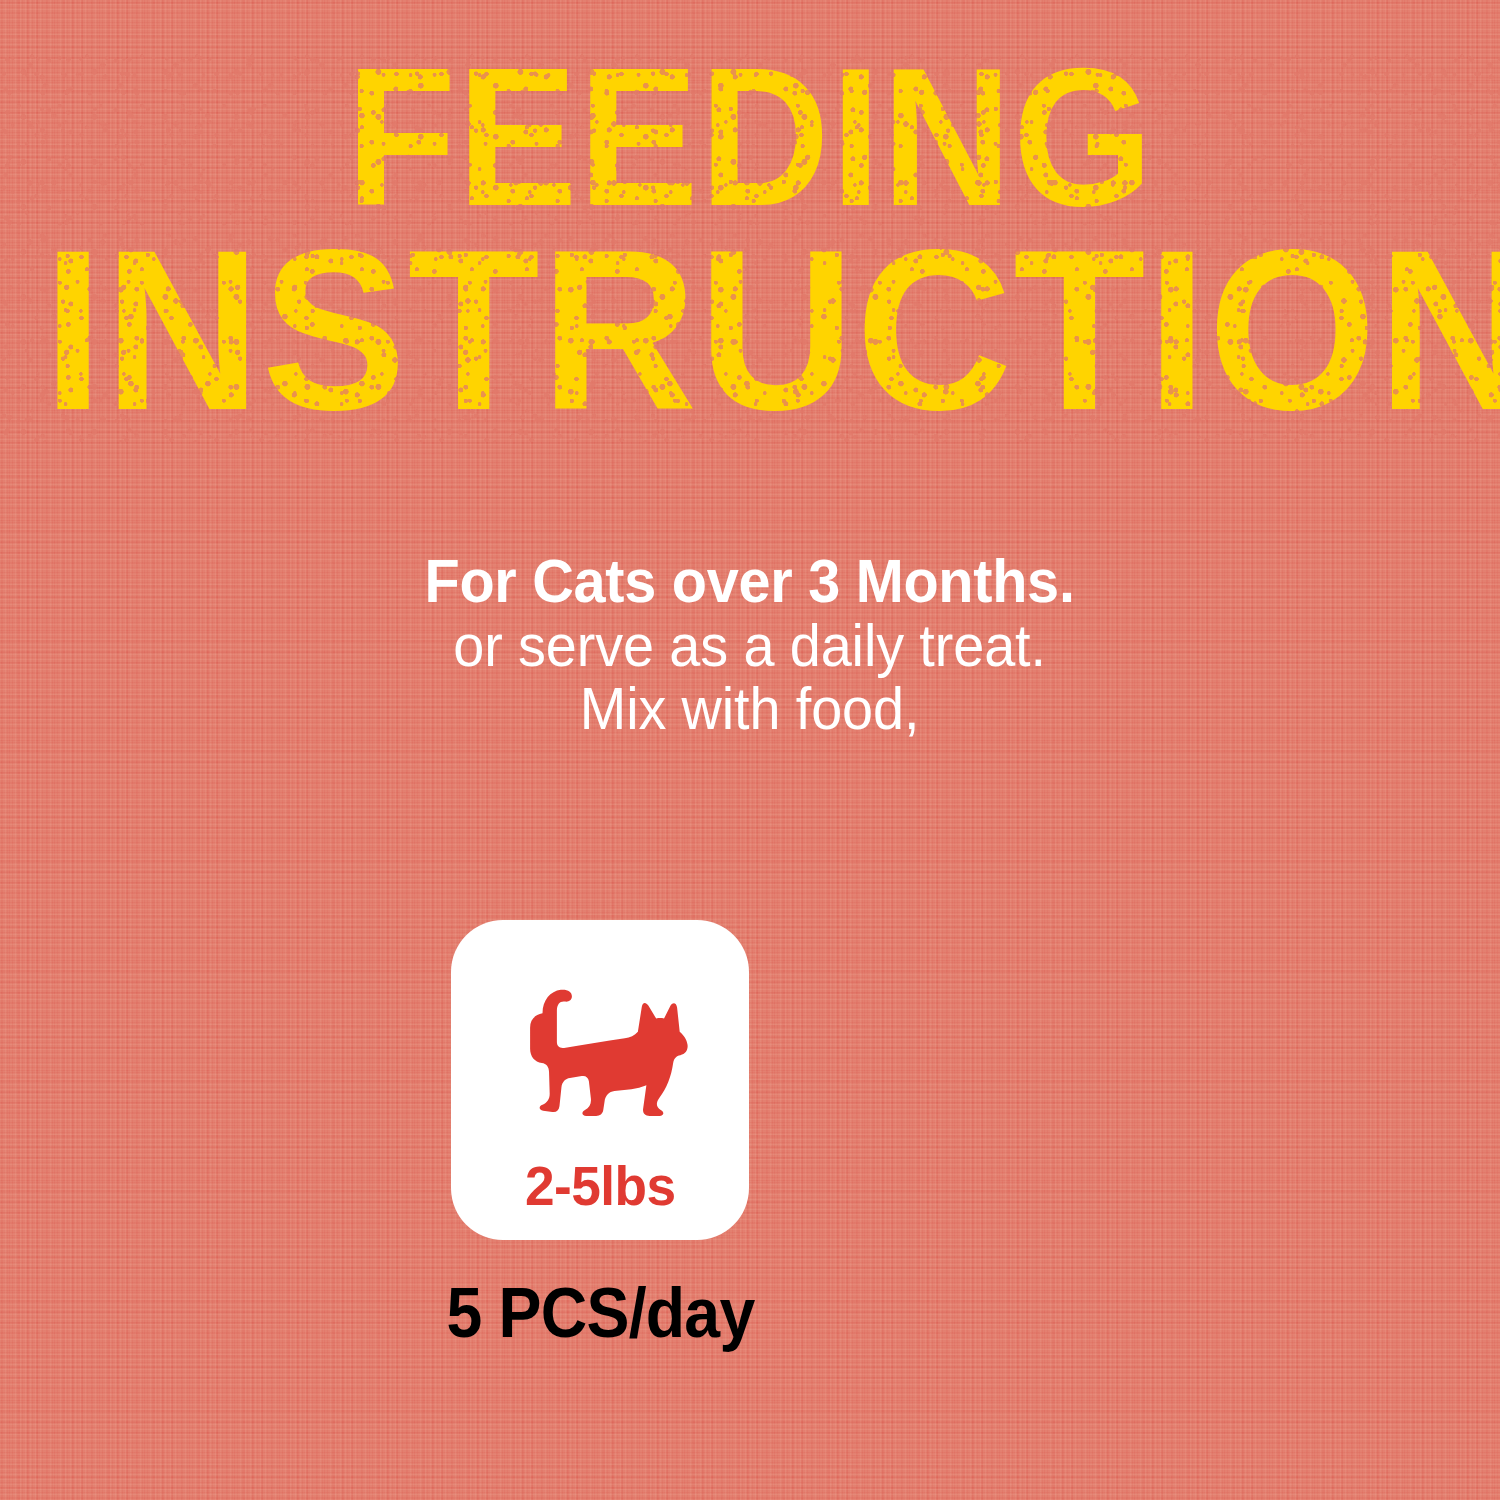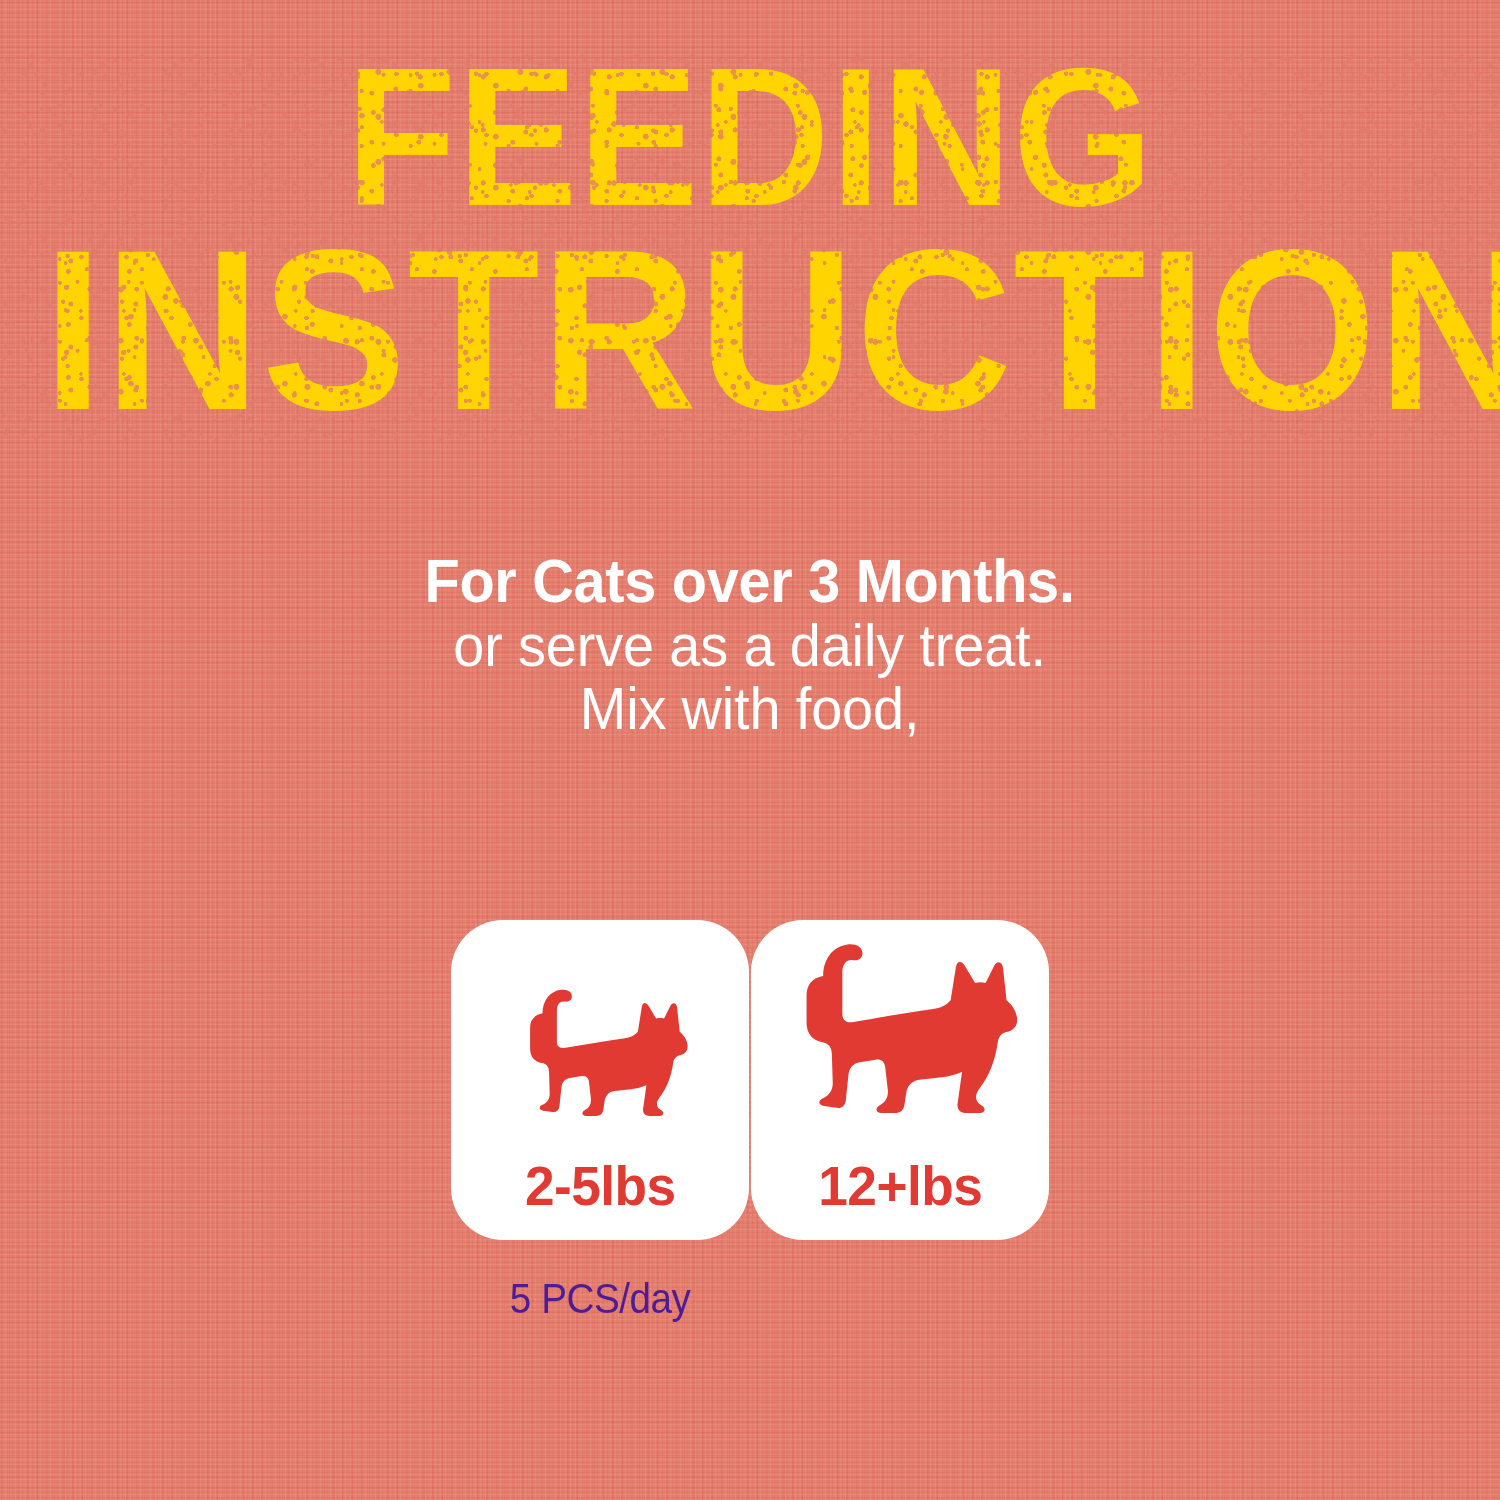--- a/index.html
+++ b/index.html
@@ -218,24 +218,24 @@
     white-space: nowrap;
   }
   .weight-label .glyphs {
     display: inline-block;
     transform: scaleX(0.95);
     transform-origin: center;
   }
 
   .dose-label {
     margin-top: 38px;
-    color: #4c1d95;
+    color: #000000;
     font-family: "Liberation Sans Narrow", "Liberation Sans", sans-serif;
-    font-weight: 400;
-    font-size: 42px;
+    font-weight: 700;
+    font-size: 70px;
     line-height: 1;
     letter-spacing: -0.012em;
     white-space: nowrap;
   }
   .dose-label .glyphs {
     display: inline-block;
     transform: scaleX(0.92);
     transform-origin: center;
   }
 </style>
@@ -315,73 +315,17 @@
             "></path>
           </svg>
         </span>
         <span class="weight-label"><span class="glyphs">2-5lbs</span></span>
       </div>
       <span class="dose-label"><span class="glyphs">5 PCS/day</span></span>
     </div>
 
 
     <div class="card-col">
-      <div class="card card-lg">
-        <span class="cat-wrap">
-          <svg viewBox="0 0 300 210" width="100%" aria-hidden="true">
-            <path fill="#e03a32" d="
-              M62,48
-              C62,28 74,14 90,12
-              C100,11 107,15 107,22
-              C107,28 102,31 96,30
-              C89,29 84,34 84,44
-              L84,92
-              C84,98 88,102 95,101
-              C125,96 158,90 188,86
-              C196,85 203,82 208,76
-              L214,38
-              C215,31 220,30 224,36
-              L236,56
-              C240,55 244,55 248,56
-              L258,36
-              C262,30 267,32 268,39
-              L272,76
-              C278,81 283,88 284,96
-              C285,104 281,110 273,112
-              C267,113 263,117 262,124
-              C259,145 252,163 241,177
-              C235,185 236,192 243,196
-              C249,199 248,205 241,205
-              L226,205
-              C219,205 215,201 216,194
-              L221,158
-              C214,161 206,163 198,164
-              L172,167
-              C164,168 158,174 157,183
-              L155,196
-              C154,202 150,205 144,205
-              L129,205
-              C122,205 121,199 127,196
-              C134,192 137,186 136,178
-              L133,152
-              C132,146 128,143 122,144
-              L104,147
-              C97,148 92,153 91,161
-              L88,190
-              C87,197 83,200 77,199
-              L63,197
-              C56,196 56,190 62,188
-              C69,185 73,179 73,171
-              L72,138
-              C72,130 68,125 61,124
-              C50,122 43,114 43,102
-              L43,70
-              C43,58 50,50 62,48 Z
-            "></path>
-          </svg>
-        </span>
-        <span class="weight-label"><span class="glyphs">12+lbs</span></span>
-      </div>
     </div>
 
   </div>
 
 </div>
 
 </body></html>

